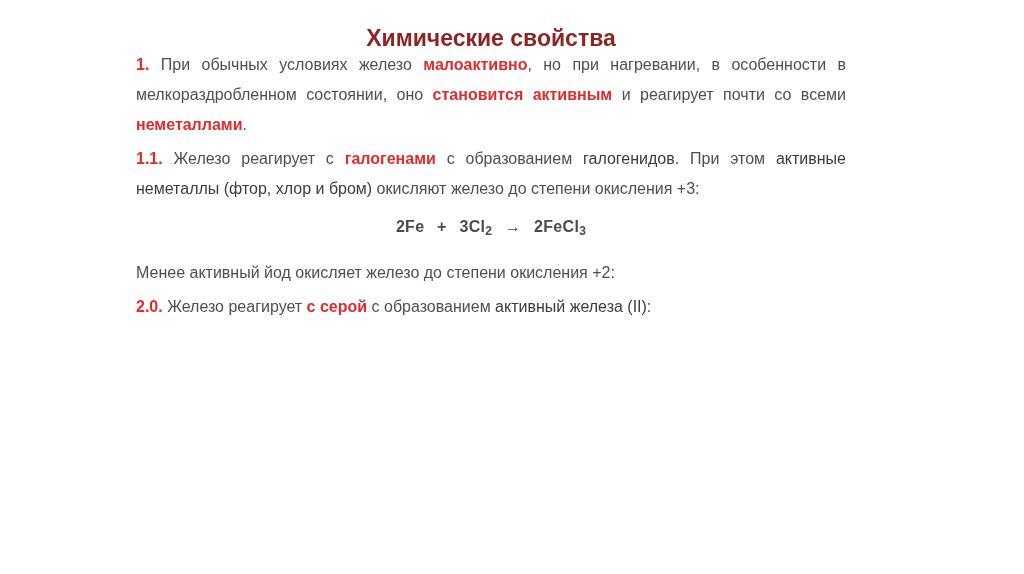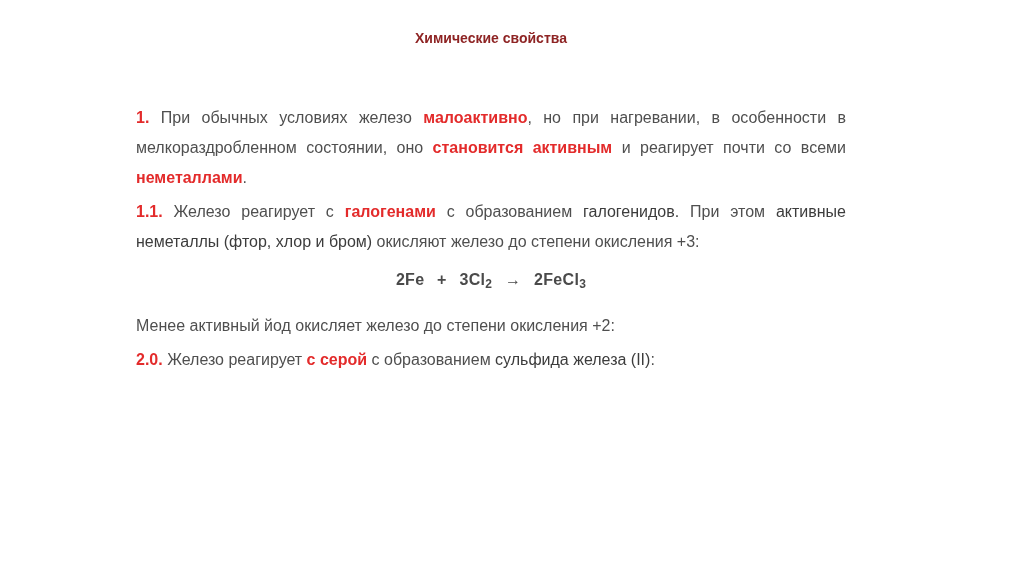--- a/index.html
+++ b/index.html
@@ -25,35 +25,35 @@
     overflow: hidden;
   }
   .article {
     position: absolute;
     left: 136px;
     top: 0;
     width: 710px;
   }
   .page-title {
     margin: 27px 0 0 0;
-    font-size: 14px;
+    font-size: 23px;
     line-height: 23px;
     font-weight: bold;
     text-align: center;
     color: var(--title-color);
   }
   .article-body { width: 100%; }
   .block-paragraph {
     margin: 0 0 4px 0;
     font-size: 16px;
     line-height: 30px;
     text-align: justify;
     color: var(--body-color);
   }
-  .block-paragraph:first-child { margin-top: 53px; }
+  .block-paragraph:first-child { }
   .block-equation {
     margin: 12px 0 16px 0;
     font-size: 16px;
     line-height: 22px;
     text-align: center;
     font-weight: bold;
     color: var(--eq-color);
     word-spacing: 8px;
     letter-spacing: 0.3px;
   }
@@ -73,16 +73,16 @@
 <body>
 
 <div class="page">
   <div class="article">
     <h1 class="page-title">Химические свойства</h1>
     <div class="article-body">
         <div class="block-paragraph"><span class="run-redbold">1.</span><span class="run-normal"> При обычных условиях железо </span><span class="run-redbold">малоактивно</span><span class="run-normal">, но при нагревании, в особенности в мелкораздробленном состоянии, оно </span><span class="run-redbold">становится активным</span><span class="run-normal"> и реагирует почти со всеми </span><span class="run-redbold">неметаллами</span><span class="run-normal">.</span></div>
         <div class="block-paragraph"><span class="run-redbold">1.1.</span><span class="run-normal"> Железо реагирует с </span><span class="run-redbold">галогенами</span><span class="run-normal"> с образованием </span><span class="run-bold">галогенидов.</span><span class="run-normal"> При этом </span><span class="run-bold">активные неметаллы (фтор, хлор и бром)</span><span class="run-normal"> окисляют железо до степени окисления +3:</span></div>
         <div class="block-equation"><span class="run-eq">2Fe + 3Cl</span><span class="run-eqsub">2</span><span class="run-eq"> → 2FeCl</span><span class="run-eqsub">3</span></div>
         <div class="block-paragraph"><span class="run-normal">Менее активный йод окисляет железо до степени окисления +2:</span></div>
-        <div class="block-paragraph"><span class="run-redbold">2.0.</span><span class="run-normal"> Железо реагирует </span><span class="run-redbold">с серой</span><span class="run-normal"> с образованием </span><span class="run-bold">сульфида железа (II)</span><span class="run-normal">:</span></div>
+        <div class="block-paragraph"><span class="run-redbold">2.0.</span><span class="run-normal"> Железо реагирует </span><span class="run-redbold">с серой</span><span class="run-normal"> с образованием </span><span class="run-bold">активный железа (II)</span><span class="run-normal">:</span></div>
       </div>
   </div>
 </div>
 
 </body></html>

